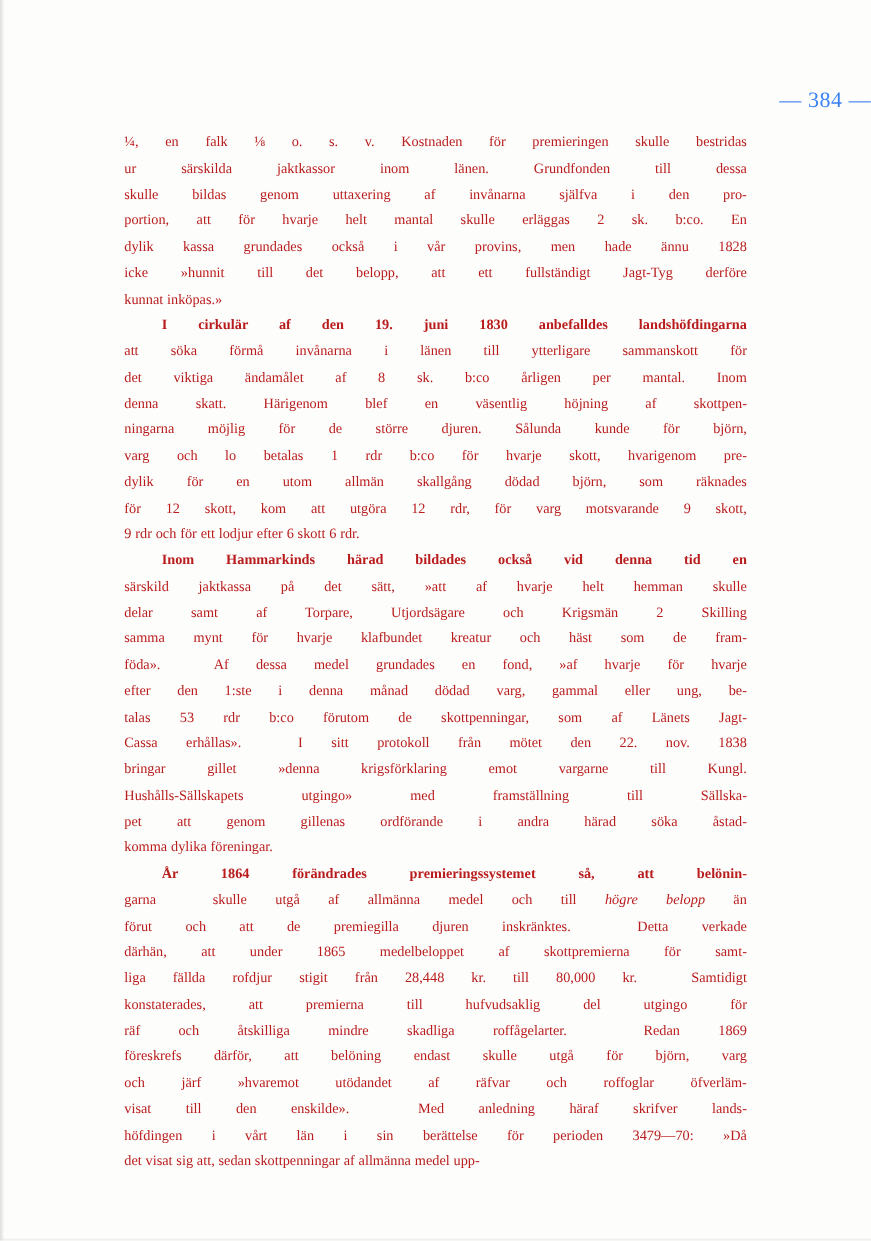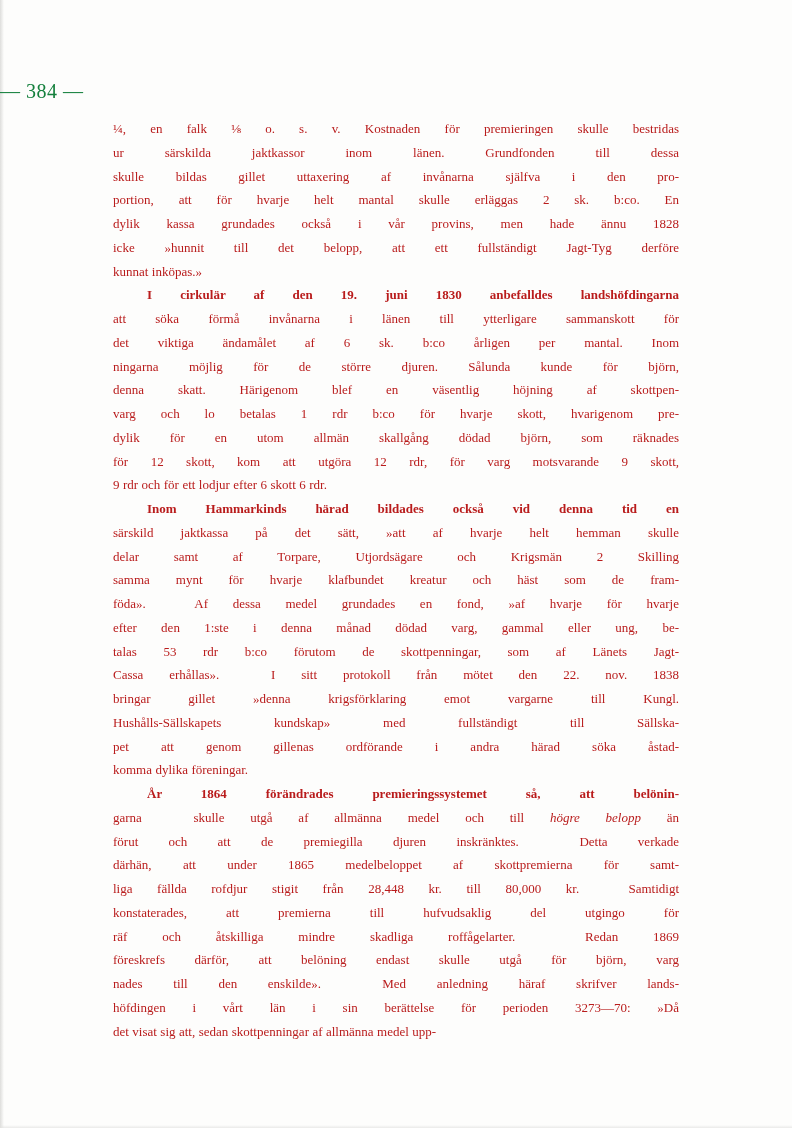--- a/index.html
+++ b/index.html
@@ -34,24 +34,24 @@
     height: 3px;
     background: linear-gradient(to top, #e2e2e0, rgba(253,253,252,0));
     opacity: .7;
   }
 
   .page-number {
     position: absolute;
     top: 80px;
     left: 0;
     width: 792px;
-    text-align: left;
+    text-align: right;
     font-size: 20px;
     letter-spacing: .5px;
-    color: #15803d;
+    color: #3b82f6;
   }
 
   .textblock {
     position: absolute;
     left: 113px;
     top: 117px;
     width: 566px;
   }
 
   .para {
@@ -90,59 +90,60 @@
 
   <div class="scan-edge-left"></div>
   <div class="scan-edge-bottom"></div>
 
   <div class="page-number">— 384 —</div>
 
   <div class="textblock" id="textblock">
       <p class="para">
         <span class="ln">¼, en falk ⅛ o. s. v. Kostnaden för premieringen skulle bestridas</span>
         <span class="ln">ur särskilda jaktkassor inom länen. Grundfonden till dessa</span>
-        <span class="ln">skulle bildas gillet uttaxering af invånarna själfva i den pro-</span>
+        <span class="ln">skulle bildas genom uttaxering af invånarna själfva i den pro-</span>
         <span class="ln">portion, att för hvarje helt mantal skulle erläggas 2 sk. b:co. En</span>
         <span class="ln">dylik kassa grundades också i vår provins, men hade ännu 1828</span>
         <span class="ln">icke »hunnit till det belopp, att ett fullständigt Jagt-Tyg derföre</span>
         <span class="ln last">kunnat inköpas.»</span>
       </p>
       <p class="para">
         <span class="ln first-indent">I cirkulär af den 19. juni 1830 anbefalldes landshöfdingarna</span>
         <span class="ln">att söka förmå invånarna i länen till ytterligare sammanskott för</span>
-        <span class="ln">det viktiga ändamålet af 6 sk. b:co årligen per mantal. Inom</span>
+        <span class="ln">det viktiga ändamålet af 8 sk. b:co årligen per mantal. Inom</span>
+        <span class="ln">denna skatt. Härigenom blef en väsentlig höjning af skottpen-</span>
         <span class="ln">ningarna möjlig för de större djuren. Sålunda kunde för björn,</span>
-        <span class="ln">denna skatt. Härigenom blef en väsentlig höjning af skottpen-</span>
         <span class="ln">varg och lo betalas 1 rdr b:co för hvarje skott, hvarigenom pre-</span>
         <span class="ln">dylik för en utom allmän skallgång dödad björn, som räknades</span>
         <span class="ln">för 12 skott, kom att utgöra 12 rdr, för varg motsvarande 9 skott,</span>
         <span class="ln last">9 rdr och för ett lodjur efter 6 skott 6 rdr.</span>
       </p>
       <p class="para">
         <span class="ln first-indent">Inom Hammarkinds härad bildades också vid denna tid en</span>
         <span class="ln">särskild jaktkassa på det sätt, »att af hvarje helt hemman skulle</span>
         <span class="ln">delar samt af Torpare, Utjordsägare och Krigsmän 2 Skilling</span>
         <span class="ln">samma mynt för hvarje klafbundet kreatur och häst som de fram-</span>
         <span class="ln">föda».  Af dessa medel grundades en fond, »af hvarje för hvarje</span>
         <span class="ln">efter den 1:ste i denna månad dödad varg, gammal eller ung, be-</span>
         <span class="ln">talas 53 rdr b:co förutom de skottpenningar, som af Länets Jagt-</span>
         <span class="ln">Cassa erhållas».  I sitt protokoll från mötet den 22. nov. 1838</span>
         <span class="ln">bringar gillet »denna krigsförklaring emot vargarne till Kungl.</span>
-        <span class="ln">Hushålls-Sällskapets kundskap» med fullständigt till Sällska-</span>
+        <span class="ln">Hushålls-Sällskapets utgingo» med framställning till Sällska-</span>
         <span class="ln">pet att genom gillenas ordförande i andra härad söka åstad-</span>
         <span class="ln last">komma dylika föreningar.</span>
       </p>
       <p class="para">
         <span class="ln first-indent">År 1864 förändrades premieringssystemet så, att belönin-</span>
         <span class="ln">garna  skulle utgå af allmänna medel och till <i>högre belopp</i> än</span>
         <span class="ln">förut och att de premiegilla djuren inskränktes.  Detta verkade</span>
         <span class="ln">därhän, att under 1865 medelbeloppet af skottpremierna för samt-</span>
         <span class="ln">liga fällda rofdjur stigit från 28,448 kr. till 80,000 kr.  Samtidigt</span>
         <span class="ln">konstaterades, att premierna till hufvudsaklig del utgingo för</span>
         <span class="ln">räf och åtskilliga mindre skadliga roffågelarter.  Redan 1869</span>
         <span class="ln">föreskrefs därför, att belöning endast skulle utgå för björn, varg</span>
-        <span class="ln">nades till den enskilde».  Med anledning häraf skrifver lands-</span>
-        <span class="ln">höfdingen i vårt län i sin berättelse för perioden 3273—70: »Då</span>
+        <span class="ln">och järf »hvaremot utödandet af räfvar och roffoglar öfverläm-</span>
+        <span class="ln">visat till den enskilde».  Med anledning häraf skrifver lands-</span>
+        <span class="ln">höfdingen i vårt län i sin berättelse för perioden 3479—70: »Då</span>
         <span class="ln last">det visat sig att, sedan skottpenningar af allmänna medel upp-</span>
       </p>
     </div>
 
 </div>
 
 </body></html>

